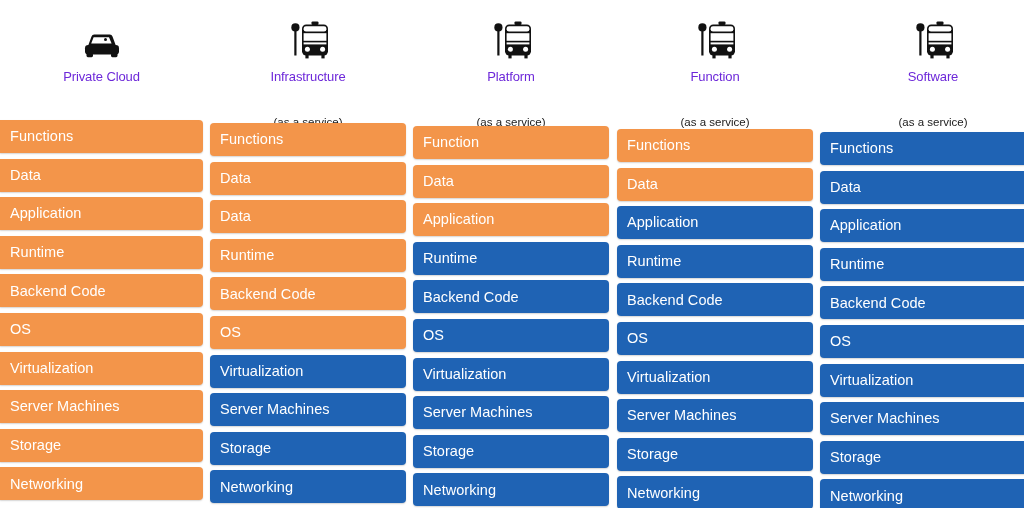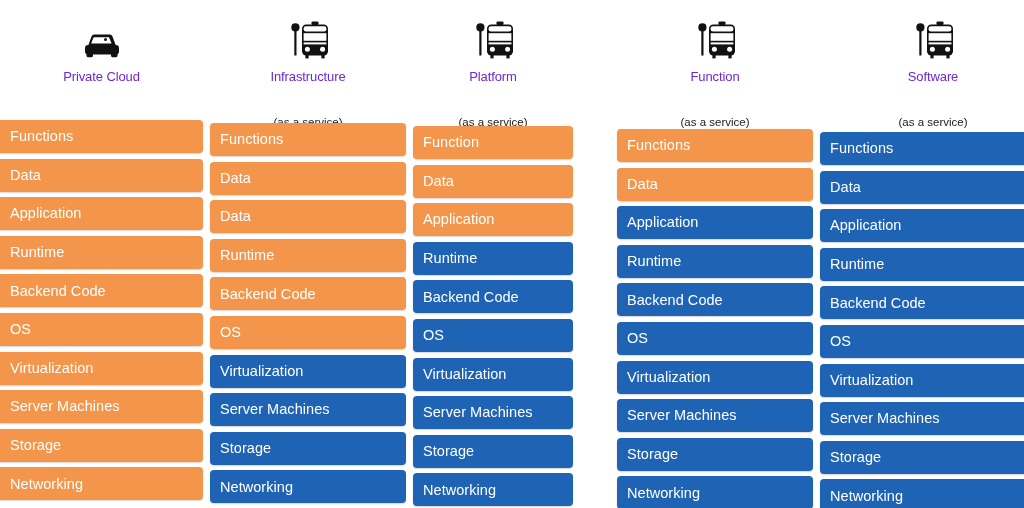--- a/index.html
+++ b/index.html
@@ -191,21 +191,21 @@
           <span class="layer-label">Server Machines</span>
         </div>
         <div class="layer blue">
           <span class="layer-label">Storage</span>
         </div>
         <div class="layer blue">
           <span class="layer-label">Networking</span>
         </div>
       </div>
     </div>
-    <div class="column col-3" style="left: 413px; width: 160px;">
+    <div class="column col-3" style="left: 413px; width: 196px;">
       <div class="col-header">
         <div class="icon-wrap">
           <svg width="56" height="52" viewBox="0 0 56 52">
             <rect x="14.3" y="13.5" width="2.2" height="26" fill="#111"></rect>
             <circle cx="15.4" cy="11.4" r="4.1" fill="#111"></circle>
             <rect x="22" y="8.5" width="26" height="31" rx="4.2" fill="#111"></rect>
             <rect x="23.6" y="10.2" width="22.8" height="5.4" rx="2.4" fill="#fff"></rect>
             <rect x="23.6" y="17.2" width="22.8" height="7.6" fill="#fff"></rect>
             <rect x="23.6" y="26.4" width="22.8" height="2.0" fill="#fff"></rect>
             <circle cx="27.4" cy="33.2" r="2.5" fill="#fff"></circle>

